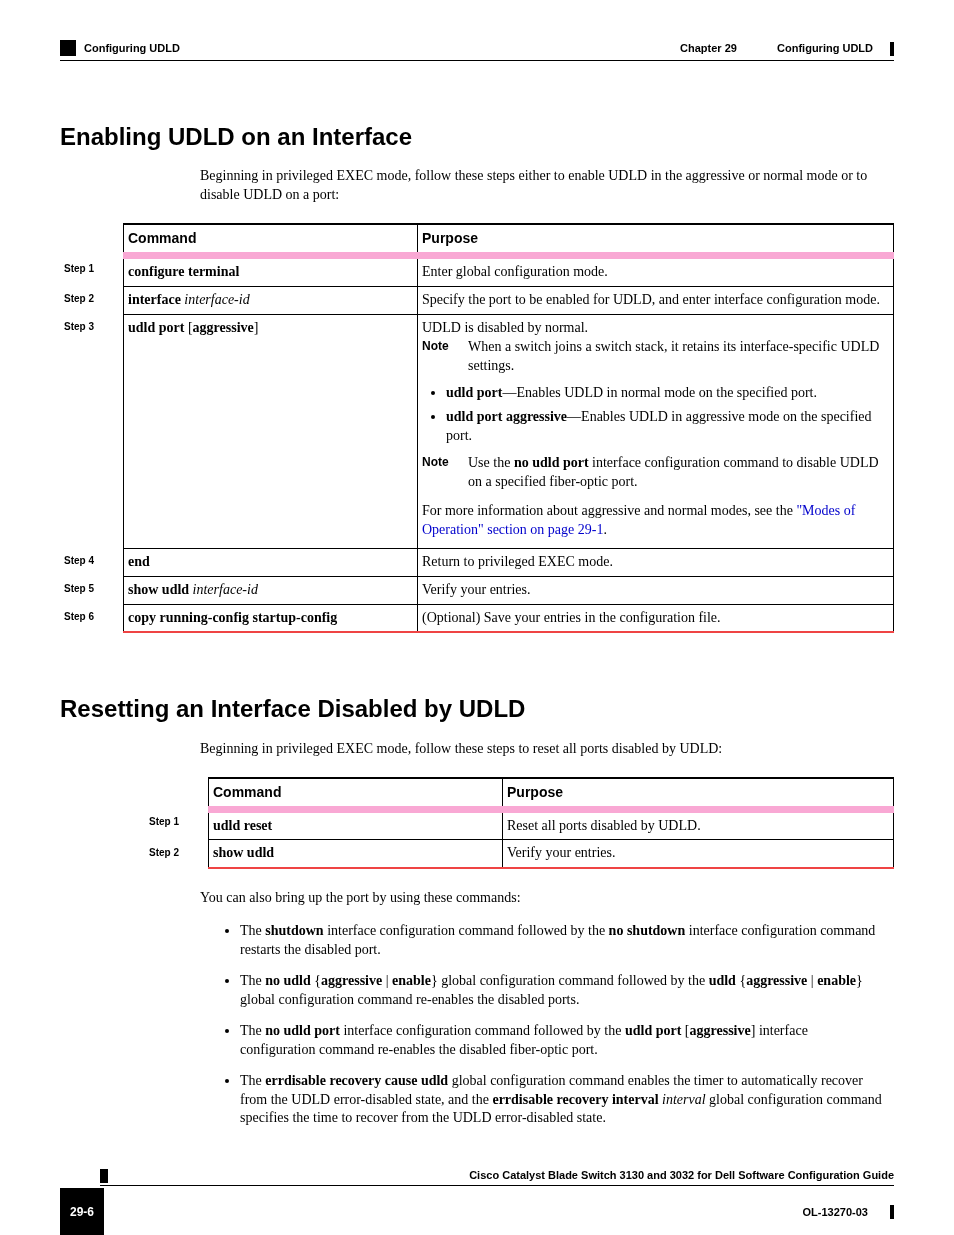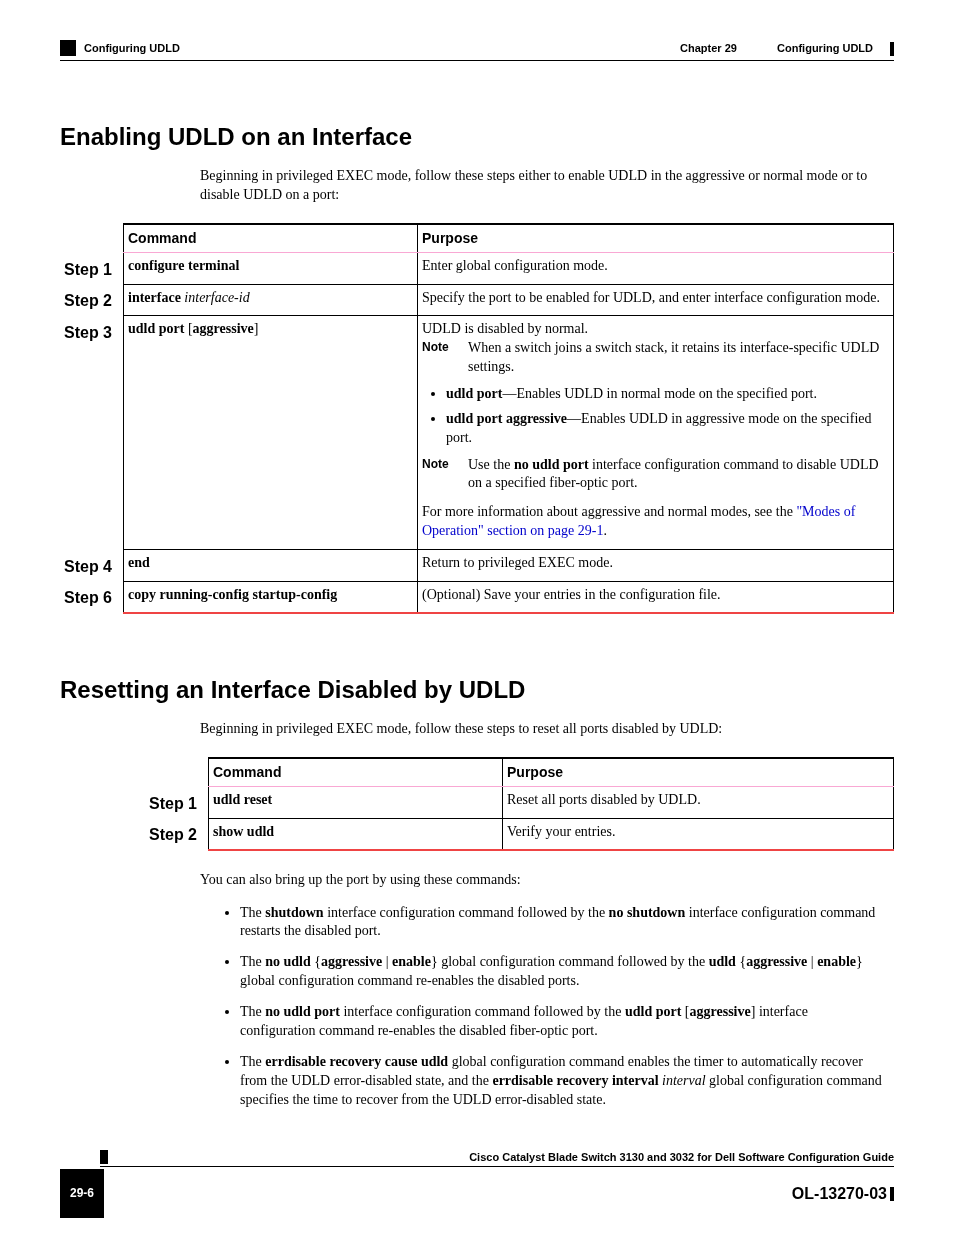--- a/index.html
+++ b/index.html
@@ -61,35 +61,35 @@
   table.cmd-table {
     border-collapse: collapse;
     width: 100%;
     margin-bottom: 20px;
   }
   table.cmd-table th {
     font-family: Arial, Helvetica, sans-serif;
     font-weight: bold;
     text-align: left;
     border-top: 2px solid #000;
-    border-bottom: 1px solid #f9a8d4;
+    border-bottom: 7px solid #f9a8d4;
     padding: 4px 4px;
   }
   table.cmd-table td {
     border-top: 1px solid #000;
     padding: 4px 4px;
     vertical-align: top;
   }
   table.cmd-table tr:last-child td {
     border-bottom: 2px solid #ef4444;
   }
   table.cmd-table td.step-col {
     font-family: Arial, Helvetica, sans-serif;
     font-weight: bold;
-    font-size: 16px;
+    font-size: 10px;
     width: 55px;
     border: none !important;
     padding-top: 6px;
   }
   table.cmd-table th.command-col, table.cmd-table td.command-col {
     border-left: 1px solid #000;
     width: 285px;
   }
   table.cmd-table th.purpose-col, table.cmd-table td.purpose-col {
     border-left: 1px solid #000;
@@ -164,24 +164,24 @@
     background: #000;
     color: #fff;
     font-family: Arial, Helvetica, sans-serif;
     font-weight: bold;
     font-size: 12px;
     padding: 16px 10px;
   }
   .doc-id {
     font-family: Arial, Helvetica, sans-serif;
     font-weight: bold;
-    font-size: 16px;
-    display: flex;
-    align-items: center;
-    gap: 3px;
+    font-size: 11px;
+    display: flex;
+    align-items: center;
+    gap: 22px;
   }
   .bold { font-weight: bold; }
   .italic { font-style: italic; }
   th.step-header { border: none !important; }
 </style>
 </head>
 <body>
 
 <div class="top-header">
   <div class="top-left-block">
@@ -240,20 +240,25 @@
         <span>For more information about aggressive and normal modes, see the </span><span class="link">"Modes of Operation" section on page 29-1</span><span>.</span>
       </div>
     </td>
   </tr>
   <tr>
     <td class="step-col">Step 4</td>
     <td class="command-col"><span class="bold">end</span></td>
     <td class="purpose-col">Return to privileged EXEC mode.</td>
   </tr>
   <tr>
+    <td class="step-col">Step 5</td>
+    <td class="command-col"><span class="bold">show udld</span> <span class="italic">interface-id</span></td>
+    <td class="purpose-col">Verify your entries.</td>
+  </tr>
+  <tr>
     <td class="step-col">Step 6</td>
     <td class="command-col"><span class="bold">copy running-config startup-config</span></td>
     <td class="purpose-col">(Optional) Save your entries in the configuration file.</td>
   </tr>
 </tbody>
   </table>
 
 <h1 class="section-title">Resetting an Interface Disabled by UDLD</h1>
 <p class="intro-para">Beginning in privileged EXEC mode, follow these steps to reset all ports disabled by UDLD:</p>
 

